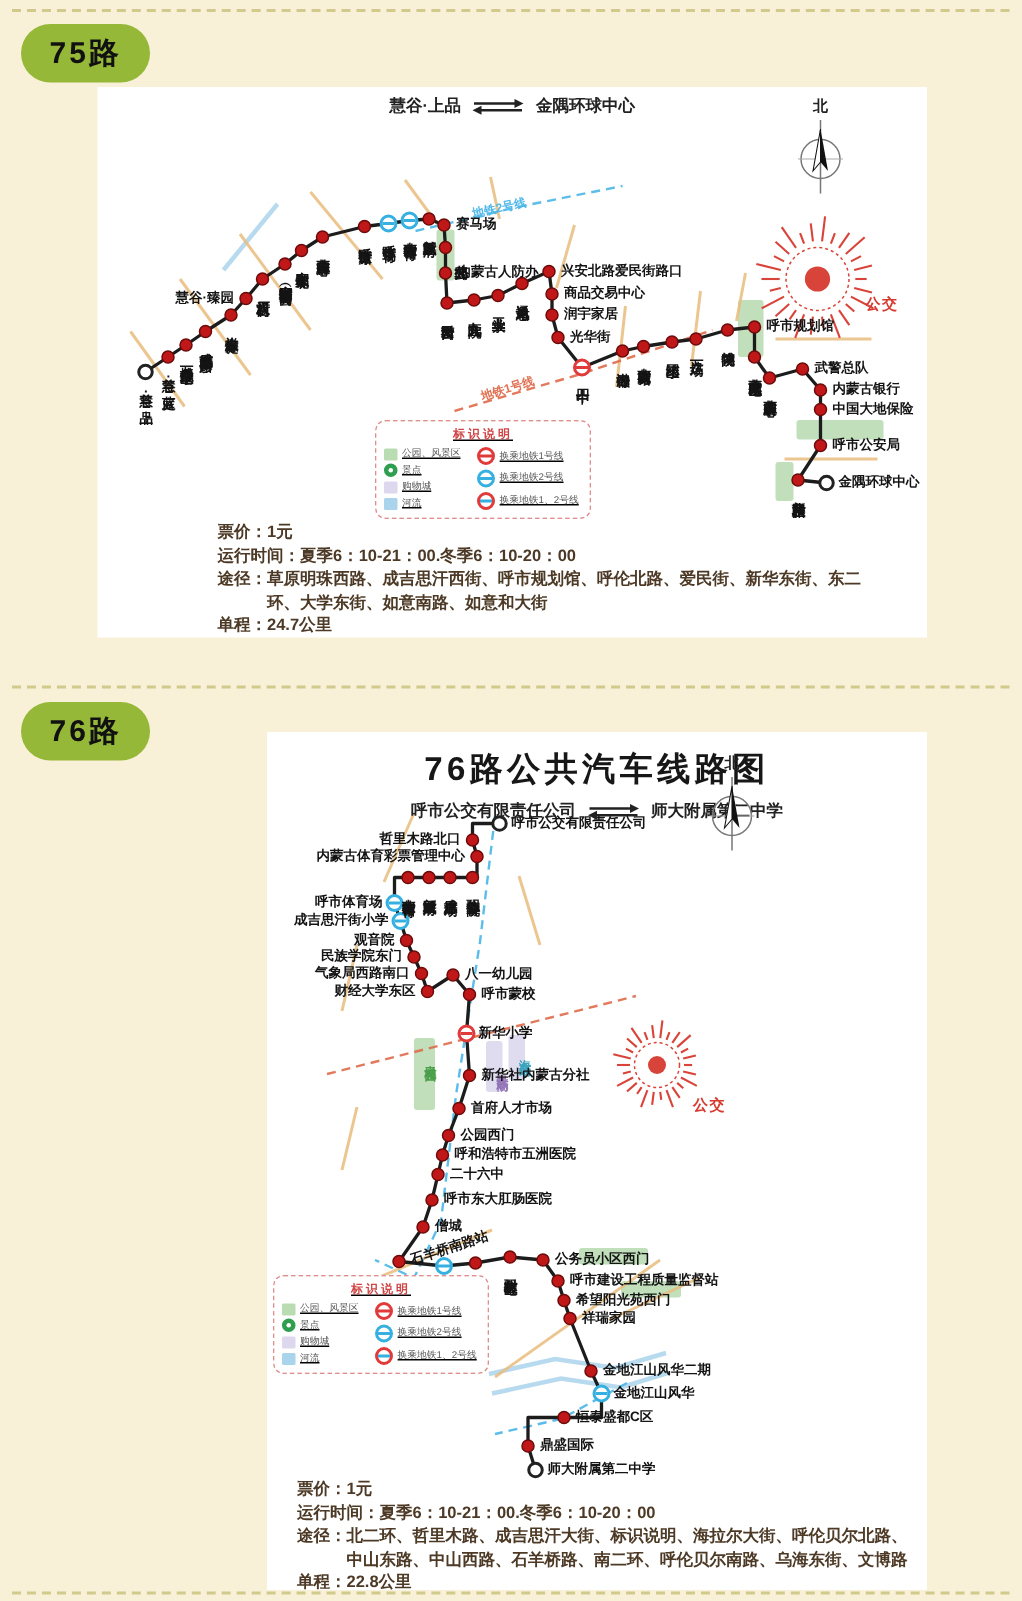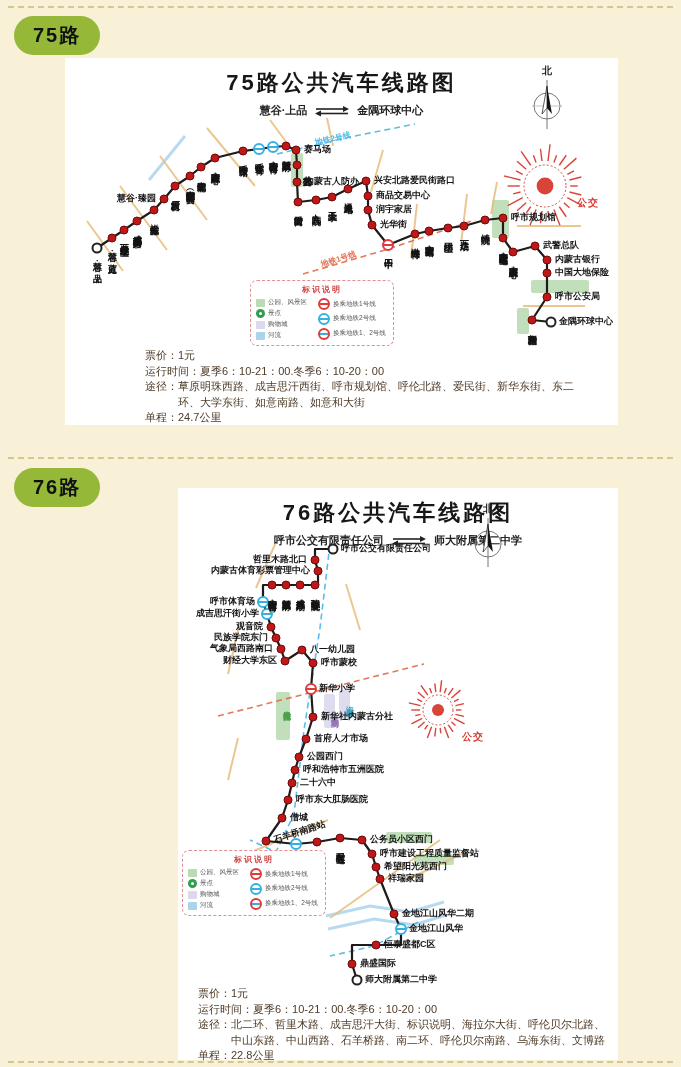--- a/index.html
+++ b/index.html
@@ -10,21 +10,21 @@
     padding:6px 19px;border-radius:20px;letter-spacing:2px;}
   .map-box{position:absolute;background:#ffffff;}
   .map-title{position:relative;z-index:2;margin-top:10px;text-align:center;font-size:22px;font-weight:700;
     color:#171717;letter-spacing:3px;}
   .map-subtitle{position:relative;z-index:2;margin-top:5px;text-align:center;font-size:11px;font-weight:700;
     color:#222;display:flex;align-items:center;justify-content:center;gap:7px;}
   .canvas{position:absolute;inset:0;z-index:1;overflow:hidden;}
   .compass{position:absolute;z-index:2;width:40px;text-align:center;}
   .compass-n{font-size:10px;font-weight:700;color:#222;}
   .legend{position:absolute;z-index:3;width:132px;background:#fff;border:1px dashed #e08f8f;border-radius:7px;
-    padding:3px 5px 4px 5px;}
+    padding:3px 5px 4px 5px;text-decoration:underline;}
   .lg-title{text-align:center;font-size:8px;font-weight:700;color:#d04545;letter-spacing:2px;margin-bottom:2px;}
   .lg-cols{display:flex;gap:4px;}
   .lg-col{display:flex;flex-direction:column;justify-content:space-around;}
   .lg-col.left{width:44%;}
   .lg-col.right{flex:1;}
   .lg-row{display:flex;align-items:center;gap:3px;height:11px;}
   .lg-label{font-size:6.5px;color:#555;white-space:nowrap;}
   .sw{display:inline-block;width:9px;height:8px;border-radius:1px;}
   .sw-park{background:#b9dcb3;}
   .sw-mall{background:#ddd8ee;}
@@ -43,21 +43,21 @@
   .dot-m2::after{background:#35b0e0;}
   .dot-m12::after{background:#35b0e0;}
   .lgdot{position:relative;display:inline-block;transform:none;flex:none;}
   .stop-label{position:absolute;font-size:9px;font-weight:700;color:#141414;line-height:1.05;white-space:nowrap;z-index:2;}
   .stop-label.v{writing-mode:vertical-rl;text-orientation:upright;letter-spacing:0.5px;}
   .landmark{position:absolute;writing-mode:vertical-rl;text-orientation:upright;font-size:8px;font-weight:600;
     letter-spacing:1px;line-height:1;opacity:.9;}
   .metro-label{position:absolute;font-size:8px;font-weight:700;white-space:nowrap;transform-origin:left center;opacity:.95;}
   .burst{position:absolute;opacity:.95;}
   .watermark{position:absolute;color:#d63a2f;font-size:10px;font-weight:700;letter-spacing:1px;}
-  .info{position:absolute;z-index:3;font-size:11px;line-height:1.42;color:#4d3a26;font-weight:400;}
+  .info{position:absolute;z-index:3;font-size:11px;line-height:1.42;color:#4d3a26;font-weight:700;}
   .info-row{display:flex;}
   .il{white-space:nowrap;}
   .iv{flex:1;}
   .arrows{flex:none;}
 </style>
 </head>
 <body>
 
 <div class="page">
   <div class="sep" style="top:6px"></div>
@@ -111,21 +111,20 @@
             <line x1="42.96247565756585" y1="20.98373637272904" x2="41.49433889205601" y2="8.892542286214741" stroke="#d63a2f" stroke-width="1.4"></line>
             <line x1="49.037524342434146" y1="20.98373637272904" x2="51.06254057072358" y2="4.3062272878817325" stroke="#d63a2f" stroke-width="1.4"></line>
             <line x1="54.9360431534719" y1="22.437590684327546" x2="57.61685609951346" y2="15.368867889625811" stroke="#d63a2f" stroke-width="1.4"></line>
             <line x1="60.315231617625116" y1="25.260806579479855" x2="67.2342602328106" y2="15.236863092895113" stroke="#d63a2f" stroke-width="1.4"></line>
             <line x1="64.86247085391173" y1="29.28930901233195" x2="77.43745142318623" y2="18.14884835388659" stroke="#d63a2f" stroke-width="1.4"></line>
             <line x1="68.31349184646089" y1="34.288976064497035" x2="75.00753940039915" y2="30.775668883846148" stroke="#d63a2f" stroke-width="1.4"></line>
             <line x1="70.46773379913651" y1="39.969245259953546" x2="82.29380513538582" y2="37.054380468931086" stroke="#d63a2f" stroke-width="1.4"></line>
             <circle cx="46" cy="46" r="21" fill="none" stroke="#d63a2f" stroke-width="1" stroke-dasharray="2 2"></circle>
             <circle cx="46" cy="46" r="8.4" fill="#d63a2f"></circle>
           </svg><span class="watermark" style="left: 512px; top: 138px;">公交</span></div>
-      <div class="map-title">75路公共汽车线路图</div>
       <div class="map-subtitle">
         <span>慧谷·上品</span>
         <svg class="arrows" width="36" height="12" viewBox="0 0 36 12">
           <line x1="2" y1="4" x2="30" y2="4" stroke="#222" stroke-width="1.6"></line>
           <polygon points="29,1 29,7 35,4" fill="#222"></polygon>
           <line x1="6" y1="8.5" x2="34" y2="8.5" stroke="#222" stroke-width="1.6"></line>
           <polygon points="7,5.5 7,11.5 1,8.5" fill="#222"></polygon>
         </svg>
         <span>金隅环球中心</span>
       </div>

